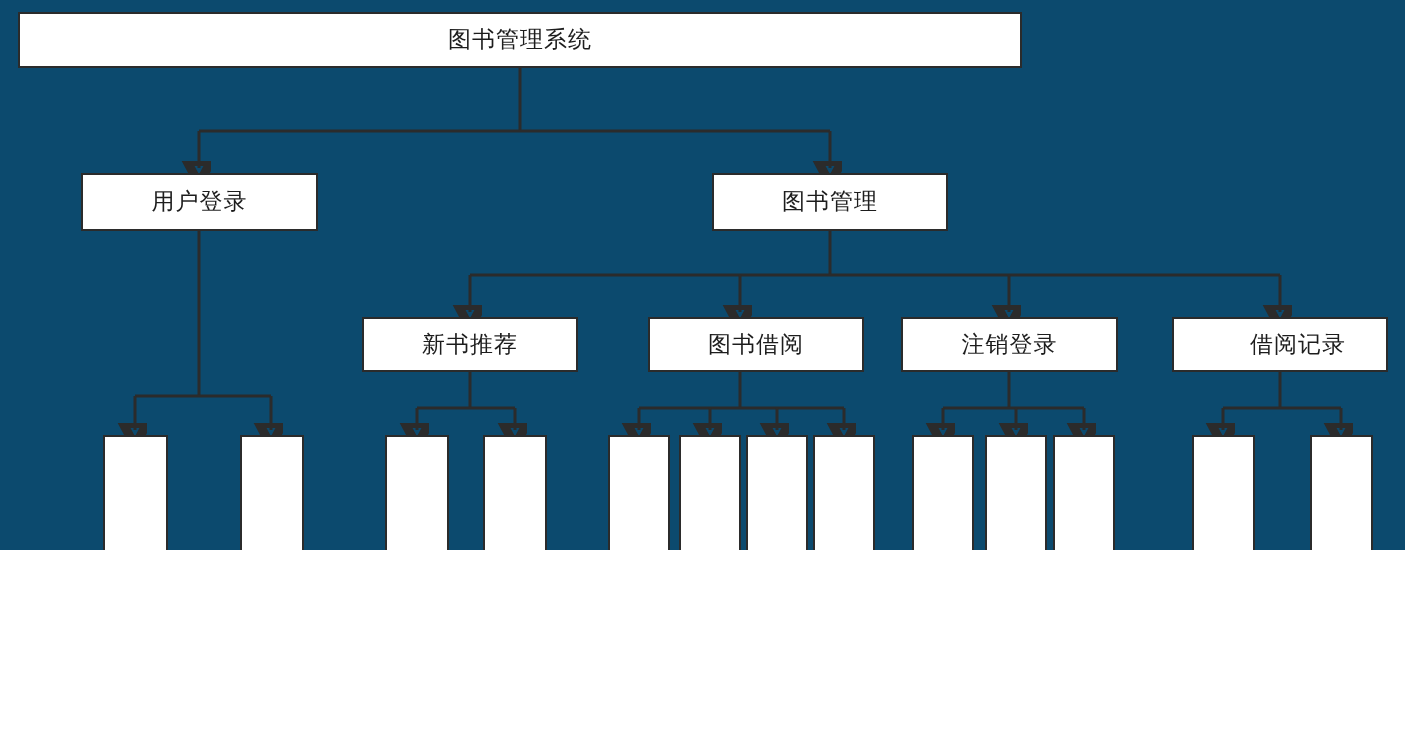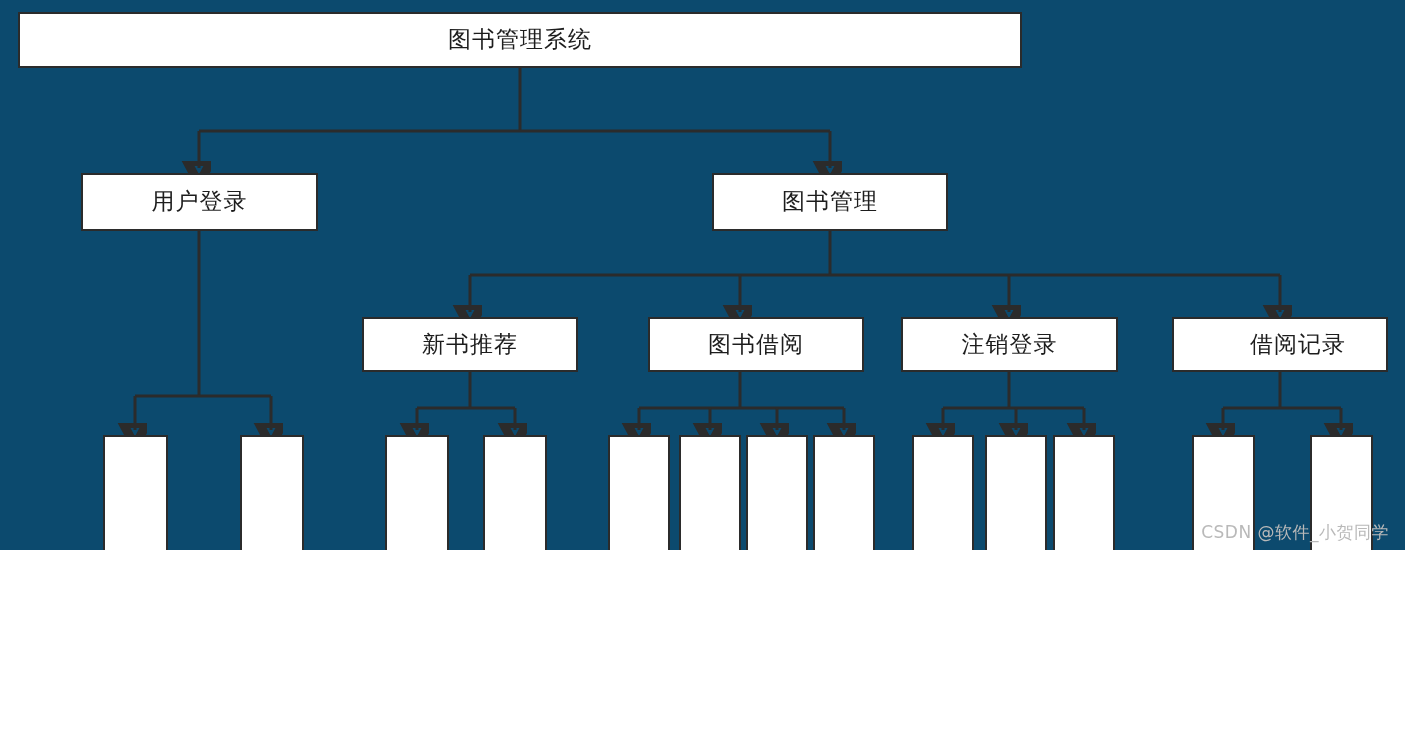--- a/index.html
+++ b/index.html
@@ -199,15 +199,14 @@
     <span class="label">确认归还（管理员）</span>
   </div>
 
   <div class="node vert" style="left:1192px; top:435px; width:63px; height:300px;">
     <span class="label">新增借阅记录</span>
   </div>
   <div class="node vert" style="left:1310px; top:435px; width:63px; height:300px;">
     <span class="label">查询借阅记录</span>
   </div>
 
-  <div id="watermark">CSDN @软件_小贺同学</div>
 
 </div>
 
 </body></html>

